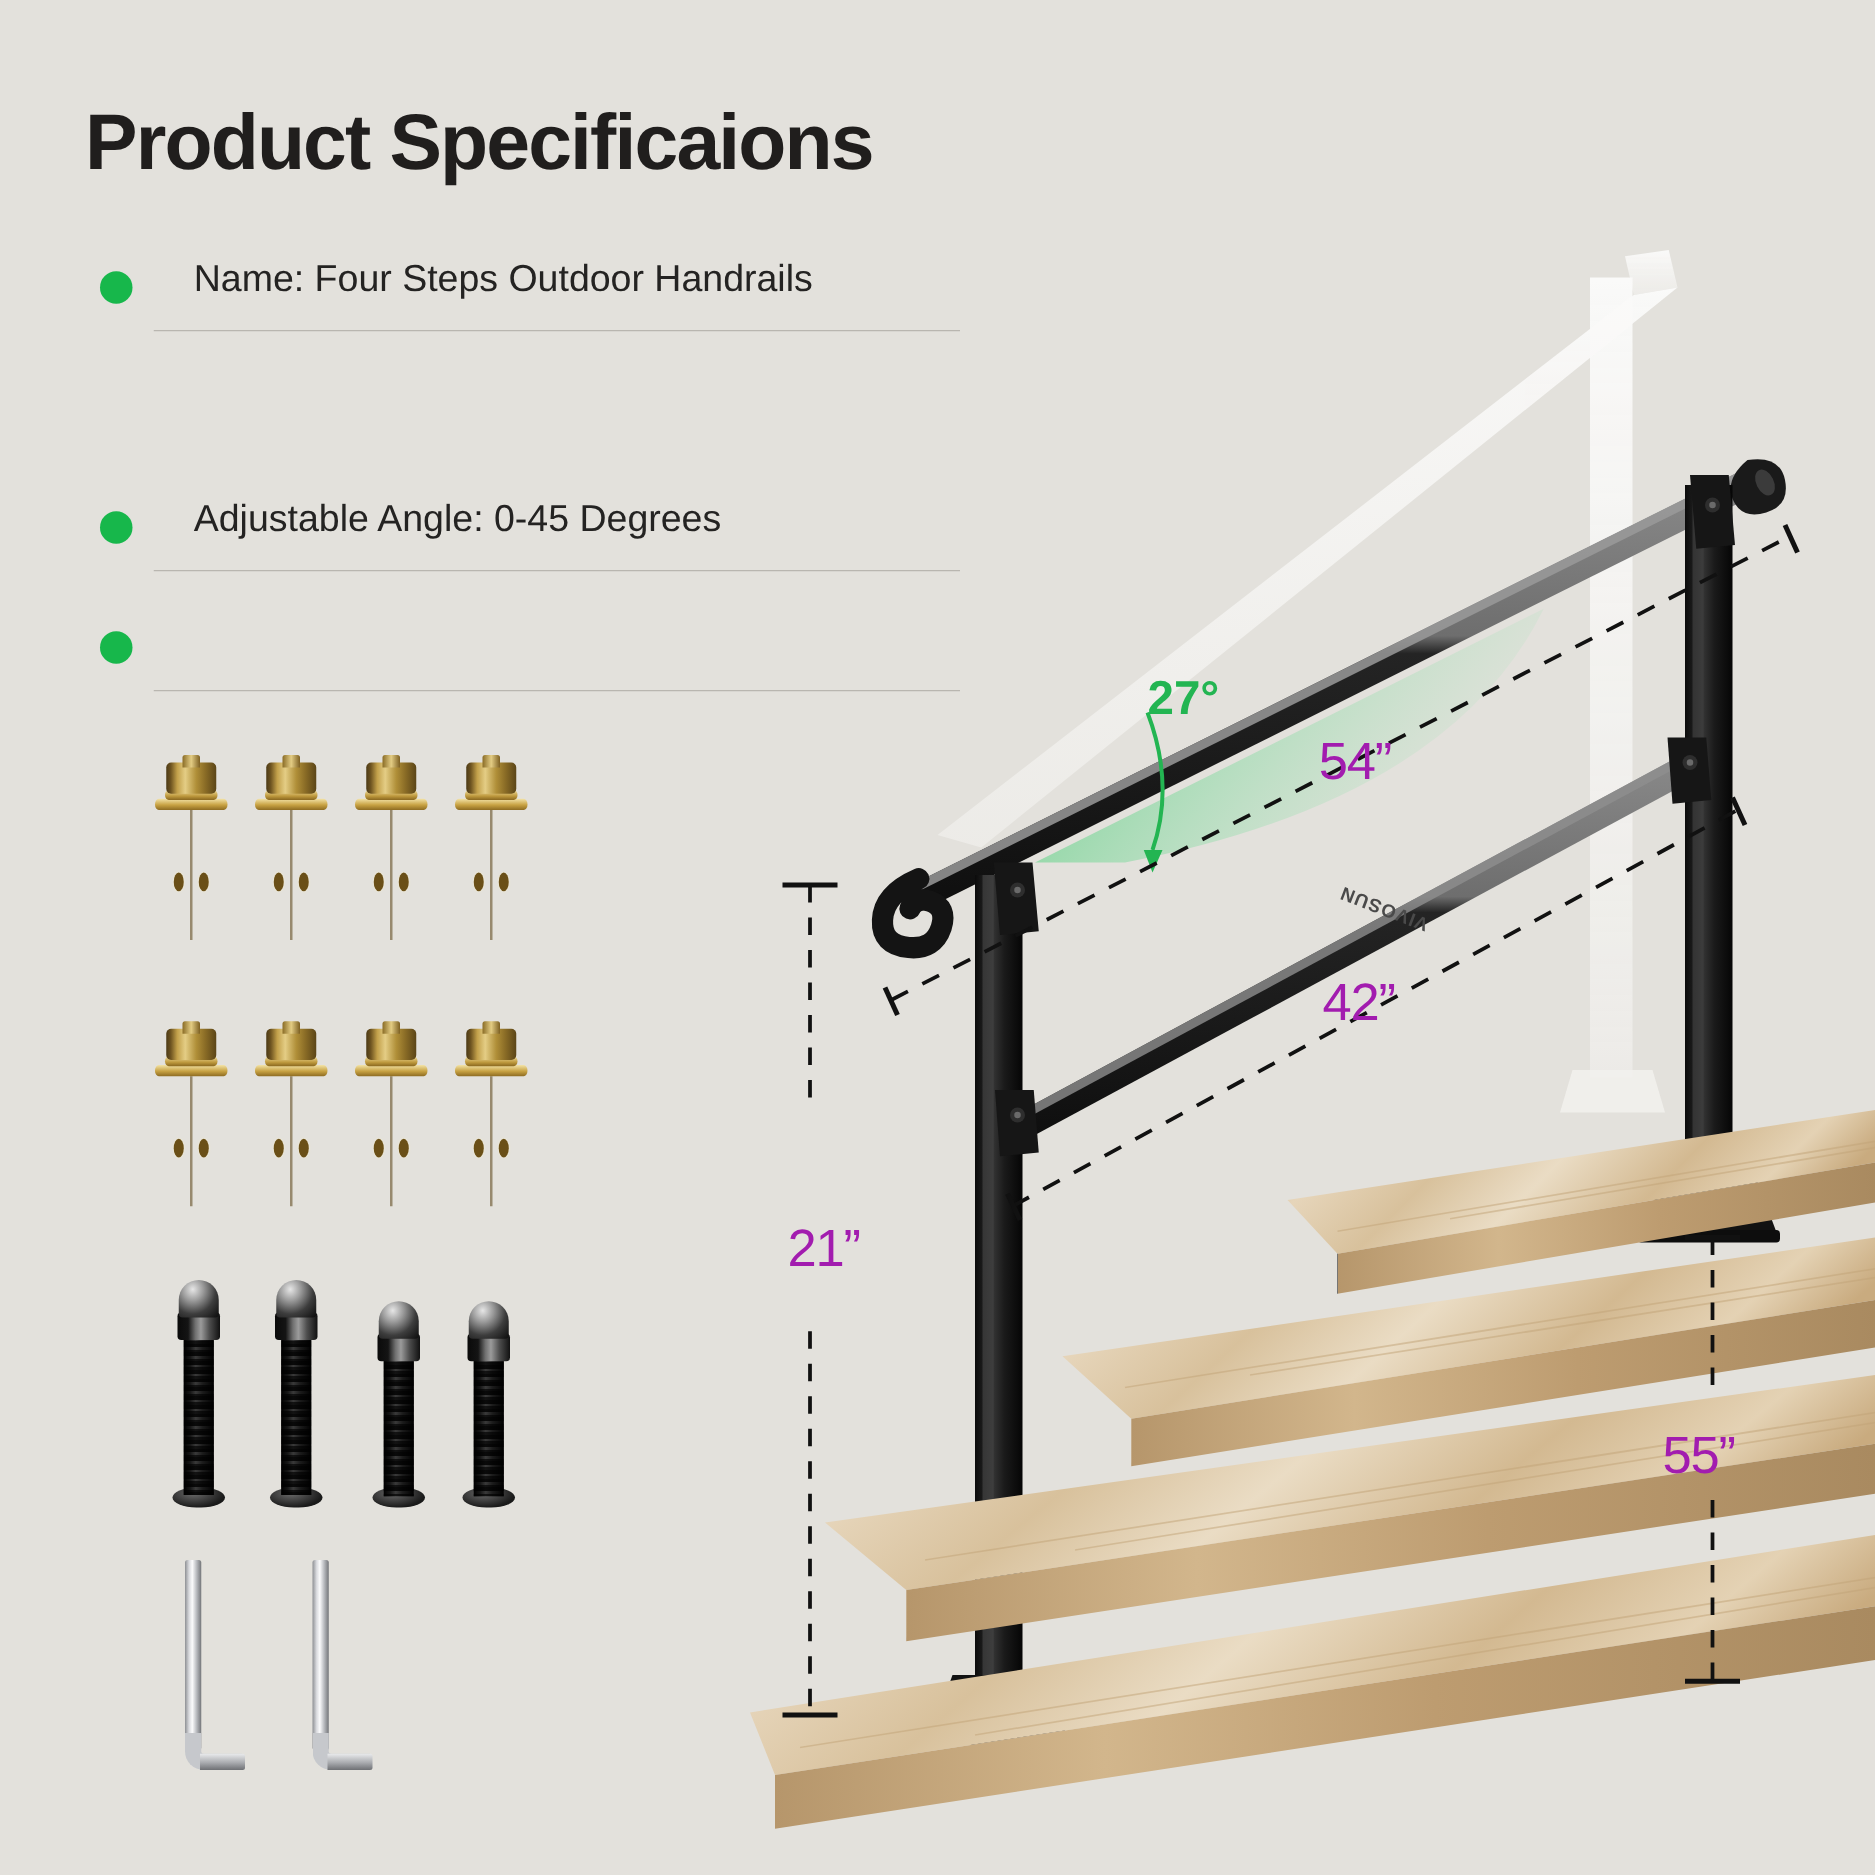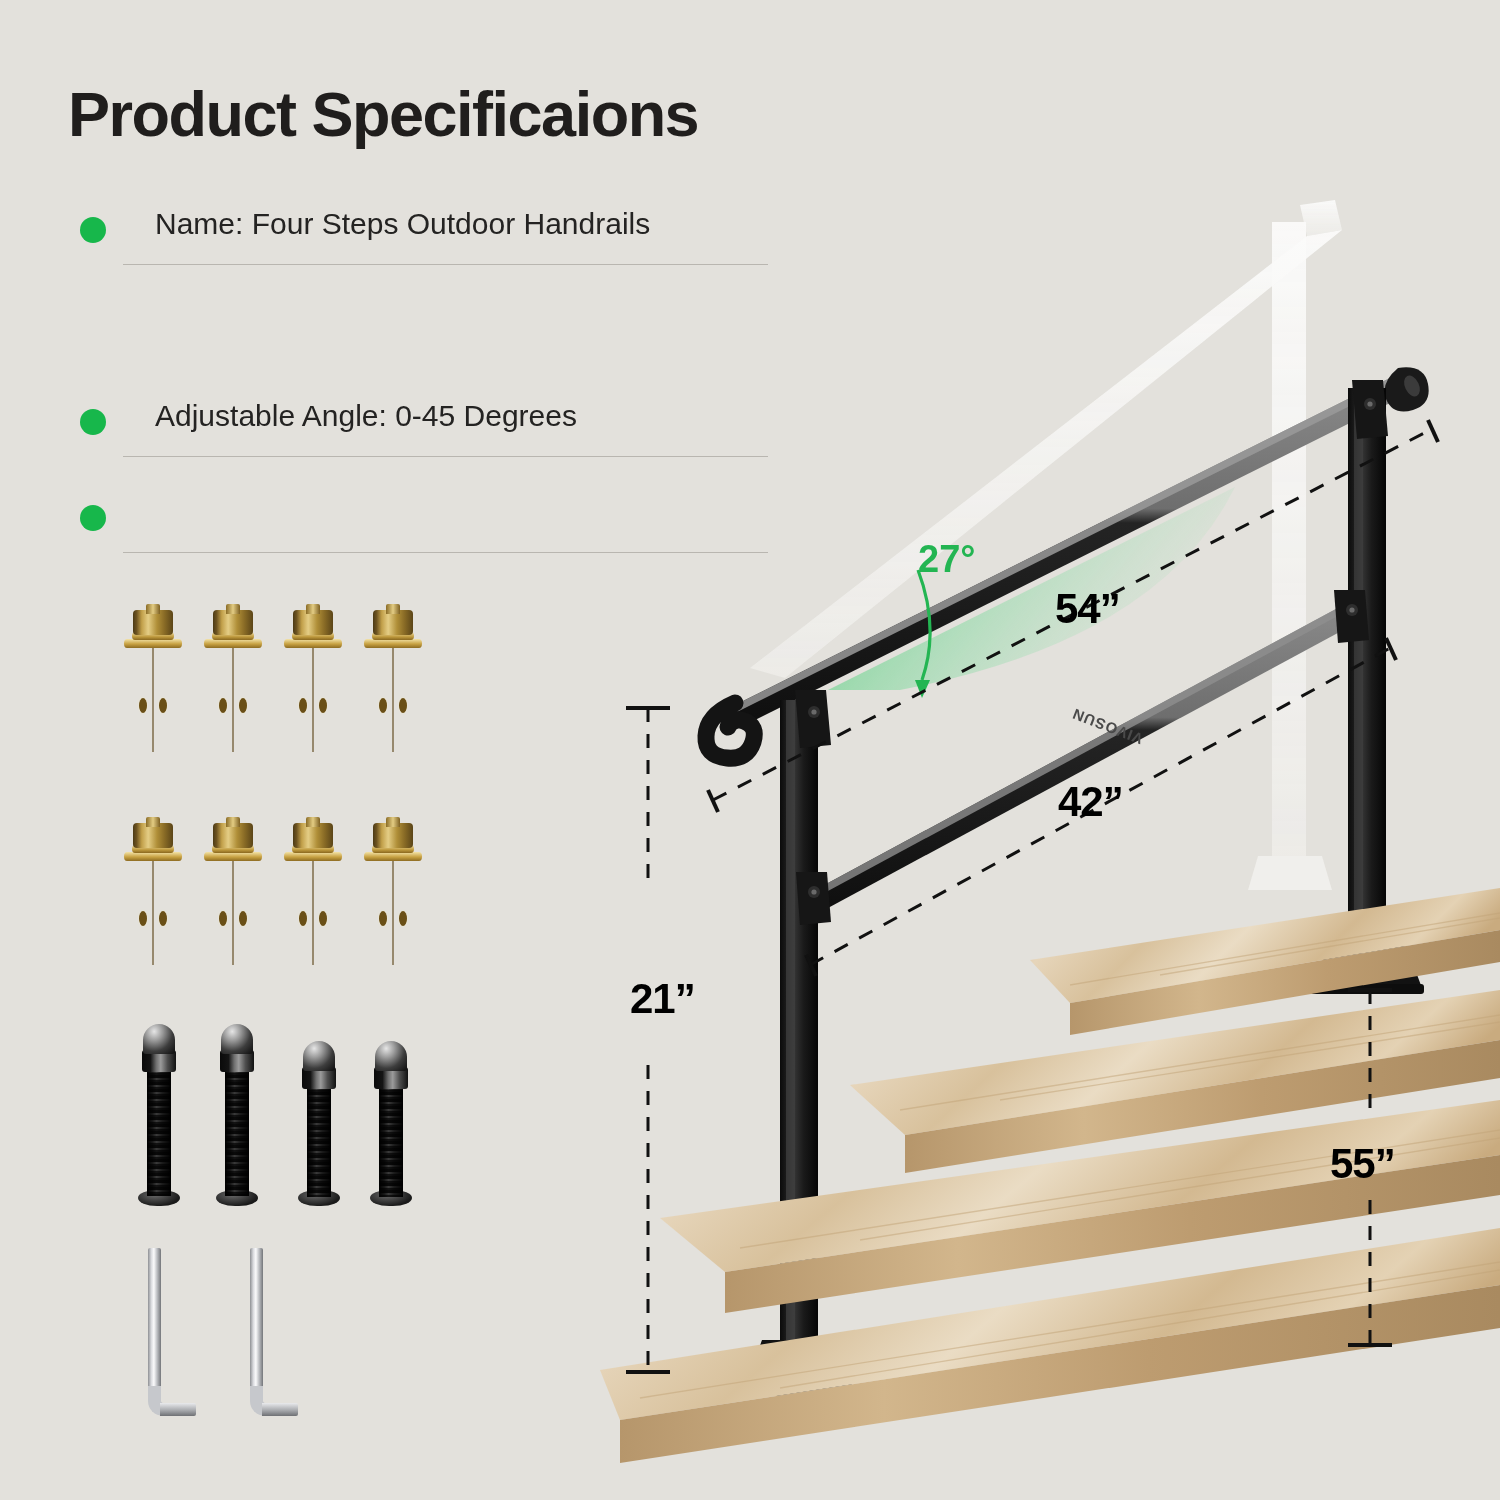--- a/index.html
+++ b/index.html
@@ -123,22 +123,22 @@
     position:absolute; left:20px; top:155px; width:36px; height:13px;
     background:linear-gradient(to bottom,#e9eaec,#a9abaf 55%,#6e7074);
     border-radius:0 2px 2px 0;
   }
 
   
   #illustration { position:absolute; left:600px; top:0; width:900px; height:1500px; }
   #illustration svg { position:absolute; left:0; top:0; }
 
   .dim-label {
-    position:absolute; font-size:42px; font-weight:bold;
-    color:#000000; white-space:nowrap; letter-spacing:-1px;
+    position:absolute; font-size:42px; font-weight:normal;
+    color:#a21caf; white-space:nowrap; letter-spacing:-1px;
   }
   .angle-label {
     position:absolute; font-size:38px; font-weight:bold;
     color:#23b552; white-space:nowrap;
   }
   .brand-mark {
     position:absolute; font-size:15px; font-weight:bold; letter-spacing:1px;
     color:#4a4a4a; transform:rotate(201deg); white-space:nowrap;
   }
 </style>

